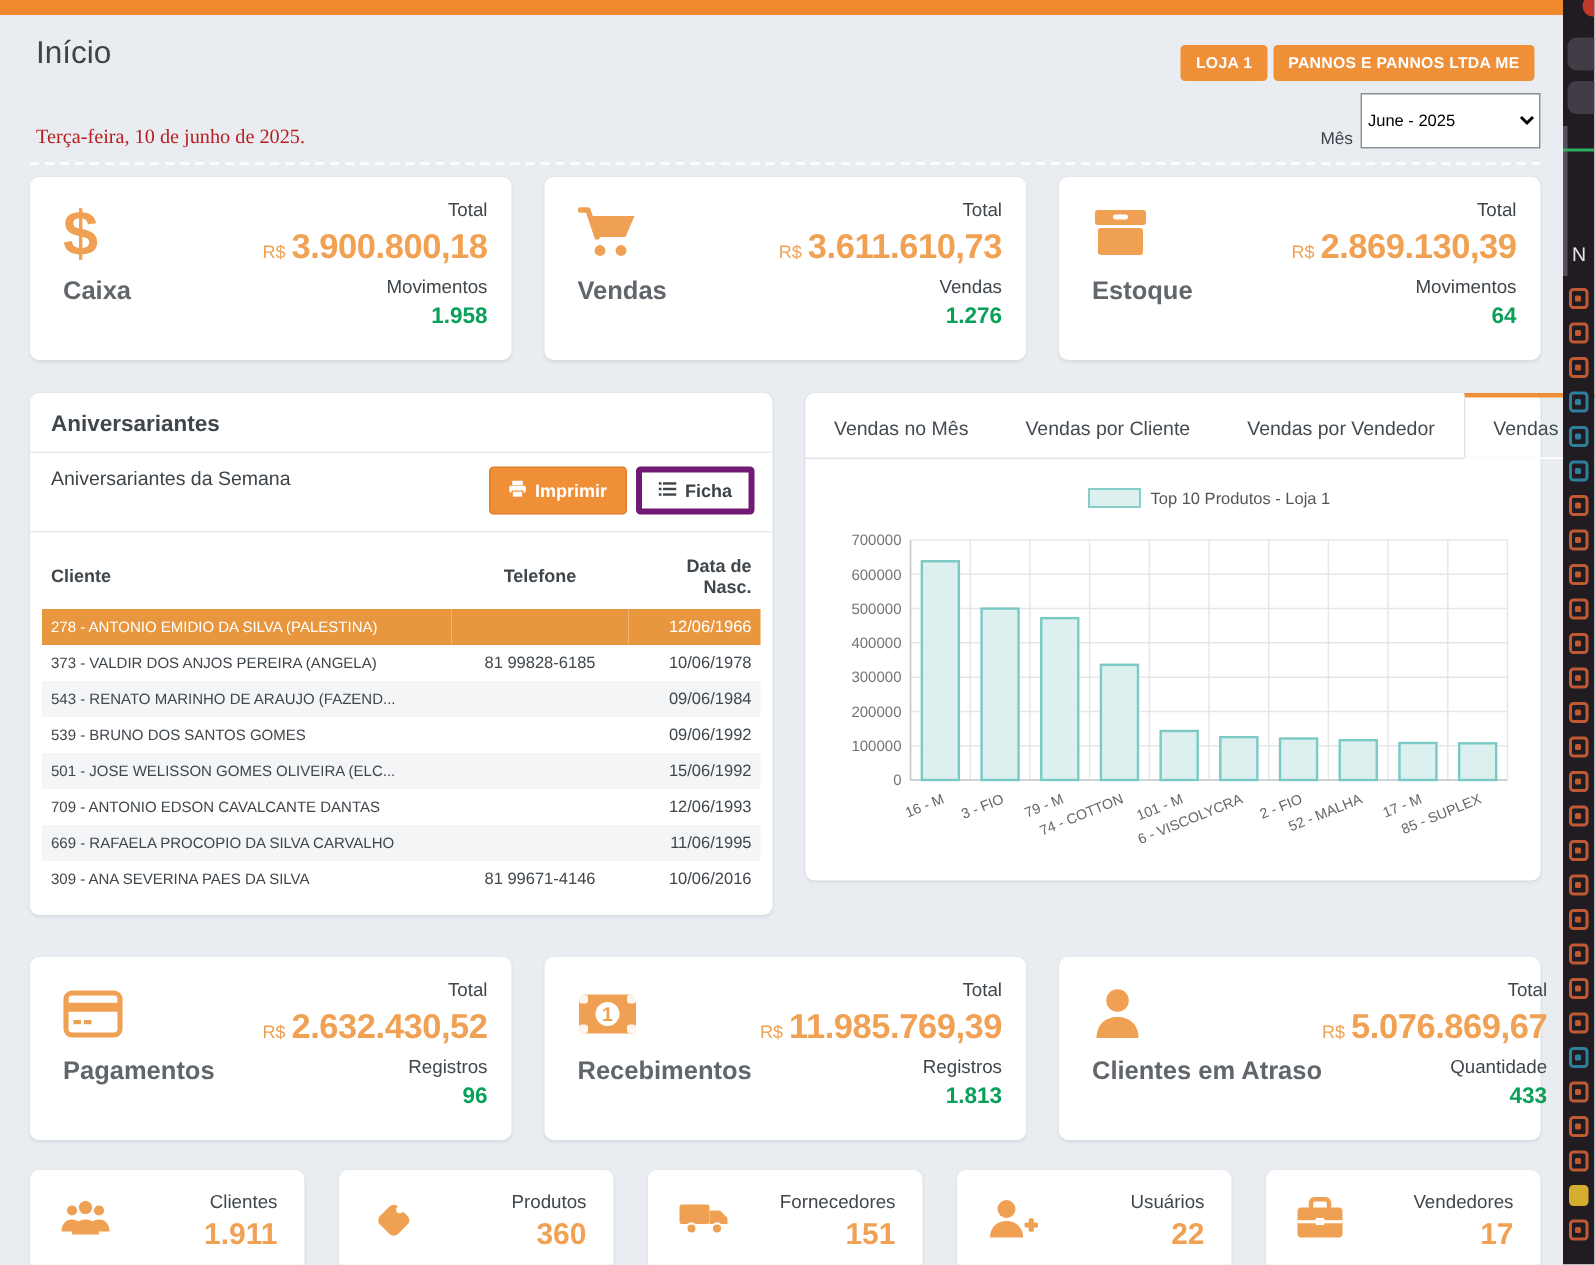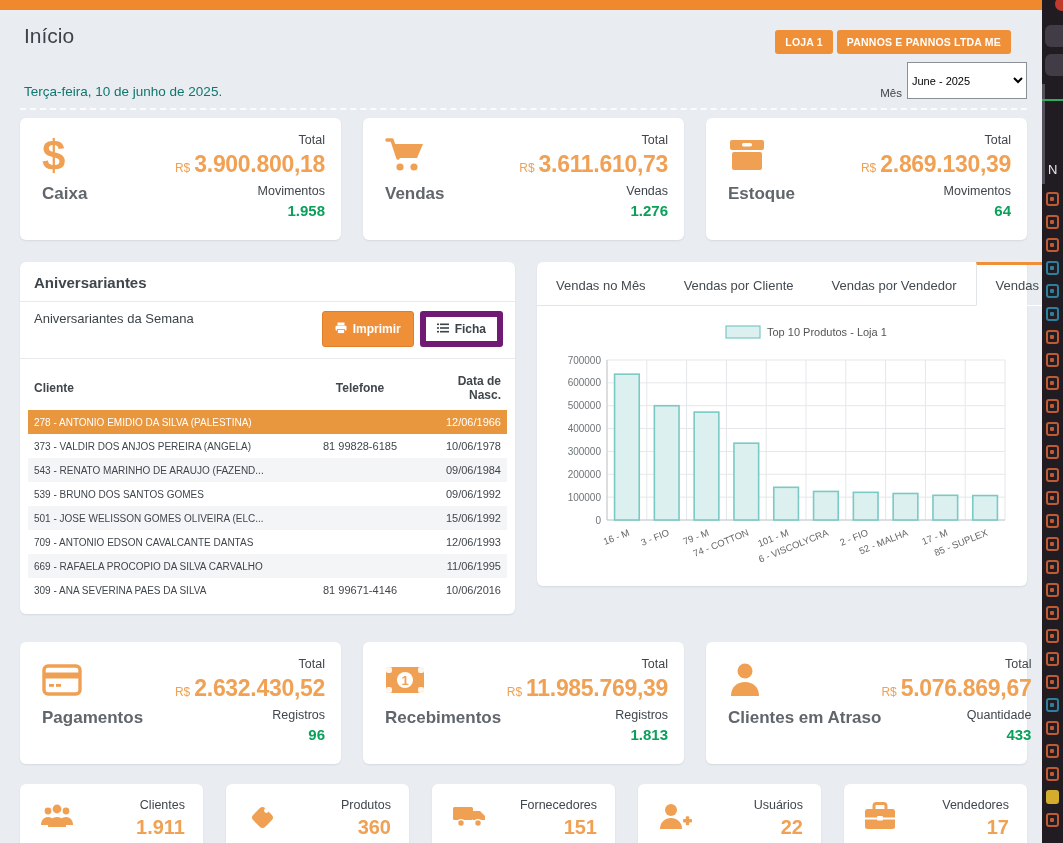--- a/index.html
+++ b/index.html
@@ -6,26 +6,26 @@
   html,body { width:1063px; height:843px; overflow:hidden; }
   body { font-family:"Liberation Sans","DejaVu Sans",sans-serif; background:#e9edf1; position:relative; color:#434a50; }
 
   .topbar { position:absolute; left:0; top:0; width:1042px; height:10px; background:#f0892e; }
 
   .main { position:absolute; left:0; top:10px; width:1042px; height:833px; padding:0 15px 0 20px; }
 
   
   .hdr { position:relative; padding-top:14px; }
   .page-title { font-size:21px; font-weight:400; color:#3d4449; margin-left:4px; }
-  .hdr-btns { position:absolute; right:16px; top:20px; display:flex; gap:4px; }
+  .hdr-btns { position:absolute; right:4px; top:20px; display:flex; gap:4px; }
   .obtn { background:#ef8f38; color:#fff; font-size:10.5px; font-weight:700; letter-spacing:.2px;
           padding:6px 10px; border:none; border-radius:3px; cursor:pointer; }
   .daterow { display:flex; justify-content:space-between; align-items:flex-end; margin-top:14px;
              padding-bottom:9px; border-bottom:2px dashed #fbfcfd; }
-  .date-txt { font-size:13.5px; color:#0f766e; margin-left:4px; }
+  .date-txt { font-size:13.5px; color:#b91c1c; margin-left:4px;font-family:Liberation Serif, serif; }
   .month-wrap { display:flex; align-items:flex-end; gap:5px; font-size:11.5px; color:#3d4449; }
   .month-wrap select { width:120px; height:37px; font-size:11px; font-family:inherit; border:1px solid #8a9096; background:#fff; }
 
   
   .cardrow { display:flex; gap:22px; margin-top:8px; }
   .bigcard { background:#fff; border-radius:6px; box-shadow:0 1px 2px rgba(40,50,60,.10); width:321px; height:122px;
              display:flex; padding:16px 16px 12px 22px; }
   .bc-left { display:flex; flex-direction:column; }
   .bc-icon { height:44px; display:flex; align-items:center; }
   .bc-label { font-size:17px; font-weight:700; color:#60666b; margin-top:6px; white-space:nowrap; }
@@ -41,21 +41,21 @@
   .midrow { display:flex; gap:22px; margin-top:22px; align-items:flex-start; }
 
   .panel { background:#fff; border-radius:6px; box-shadow:0 1px 2px rgba(40,50,60,.10); }
   .bday { width:495px; }
   .bday-title { font-size:15px; font-weight:700; color:#3f464c; padding:12px 14px 10px; border-bottom:1px solid #e7eaec; }
   .bday-sub { display:flex; align-items:flex-start; padding:9px 12px 11px 14px; border-bottom:1px solid #e7eaec; }
   .bday-sub-txt { font-size:13px; color:#3d4449; }
   .bday-actions { margin-left:auto; display:flex; gap:6px; }
   .btn-print { display:flex; align-items:center; gap:6px; background:#ef8f38; border:1px solid #e07f2a; color:#fff;
                font-size:12px; font-weight:700; padding:5px 12px; border-radius:3px; cursor:pointer; font-family:inherit; }
-  .btn-ficha { display:flex; align-items:center; gap:6px; background:#fff; border:6px solid #701a75; color:#3d4449;
+  .btn-ficha { display:flex; align-items:center; gap:6px; background:#fff; border:4px solid #701a75; color:#3d4449;
                font-size:12px; font-weight:700; padding:5px 11px; border-radius:3px; cursor:pointer; font-family:inherit; }
   .tbl-wrap { padding:6px 8px 12px; }
   table { width:100%; border-collapse:collapse; }
   th { font-size:12px; font-weight:700; color:#3f464c; text-align:left; padding:9px 6px 8px; }
   th.c { text-align:center; } th.r { text-align:right; }
   td { font-size:11px; padding:6px 6px; color:#3f464c; }
   td.cl { font-weight:400; font-size:10px; white-space:nowrap; }
   td.tel { text-align:center; width:118px; white-space:nowrap; }
   td.dt { text-align:right; width:88px; white-space:nowrap; }
   tr.g { background:#f4f5f6; }

